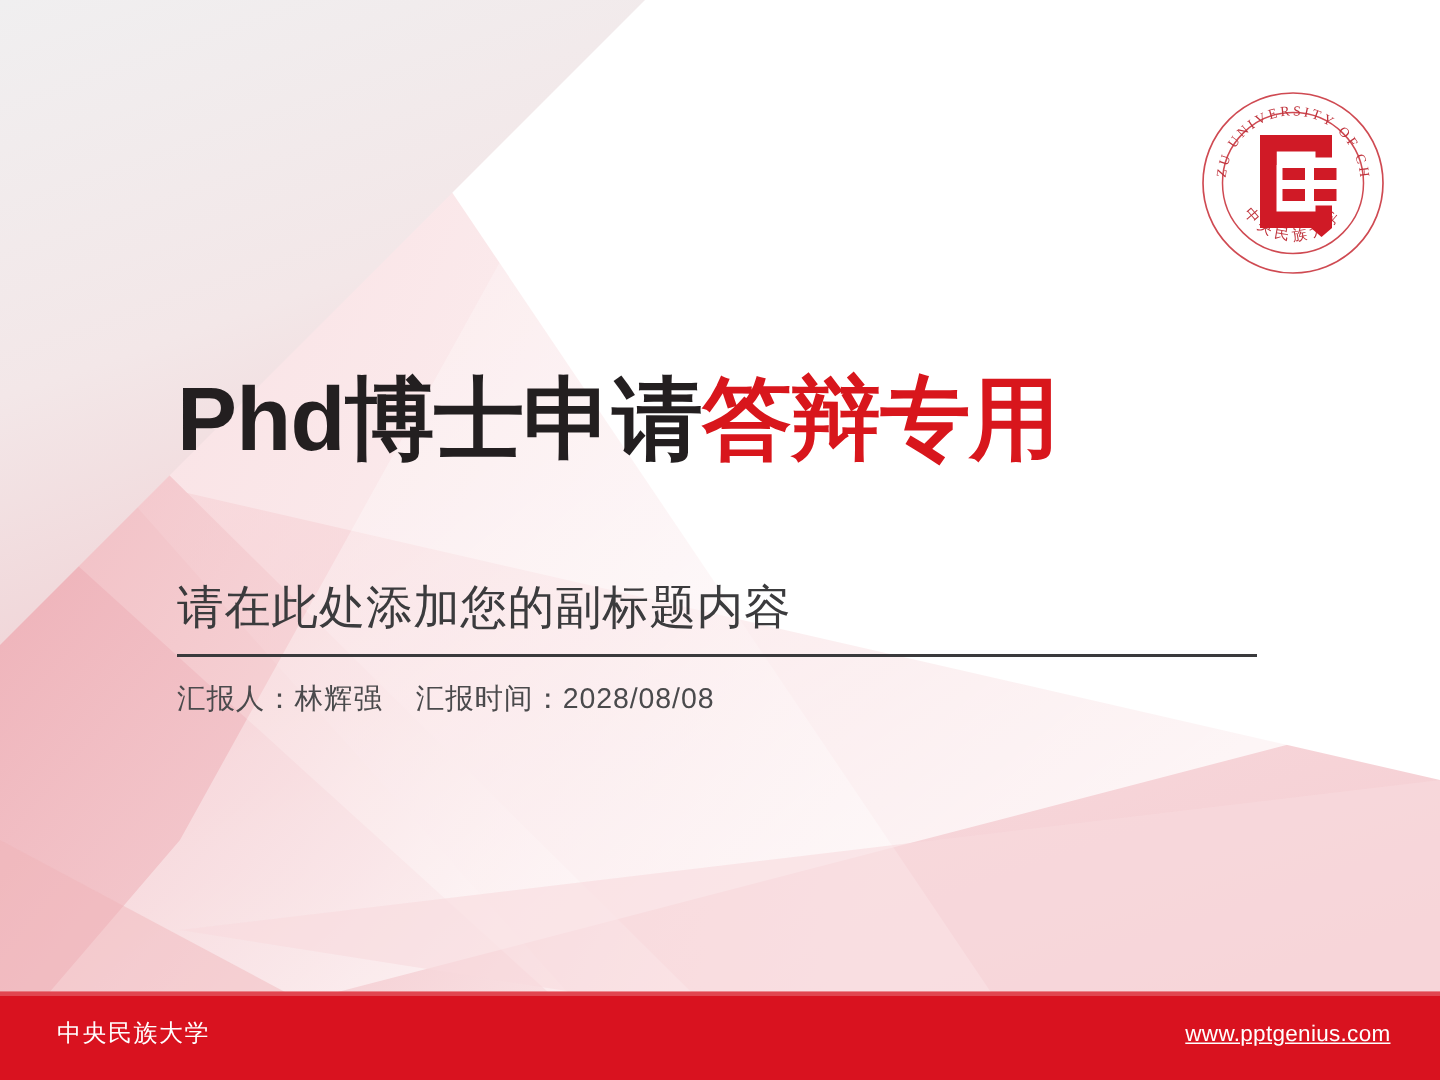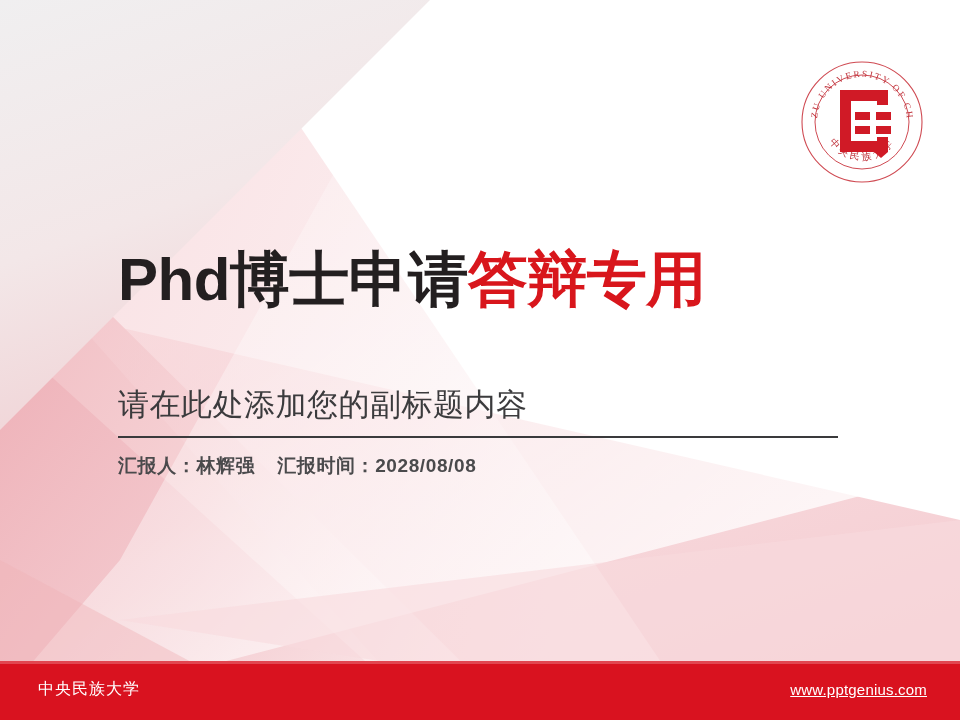--- a/index.html
+++ b/index.html
@@ -73,21 +73,20 @@
   }
 
   .byline {
     position: absolute;
     left: 118px;
     top: 453px;
     font-size: 19px;
     letter-spacing: 0.6px;
     white-space: nowrap;
     color: #4a4a4c;
-    font-weight: bold;
   }
   .byline .gap { display: inline-block; width: 22px; }
 
   
   .footer {
     position: absolute;
     left: 0;
     top: 661px;
     width: 960px;
     height: 59px;

